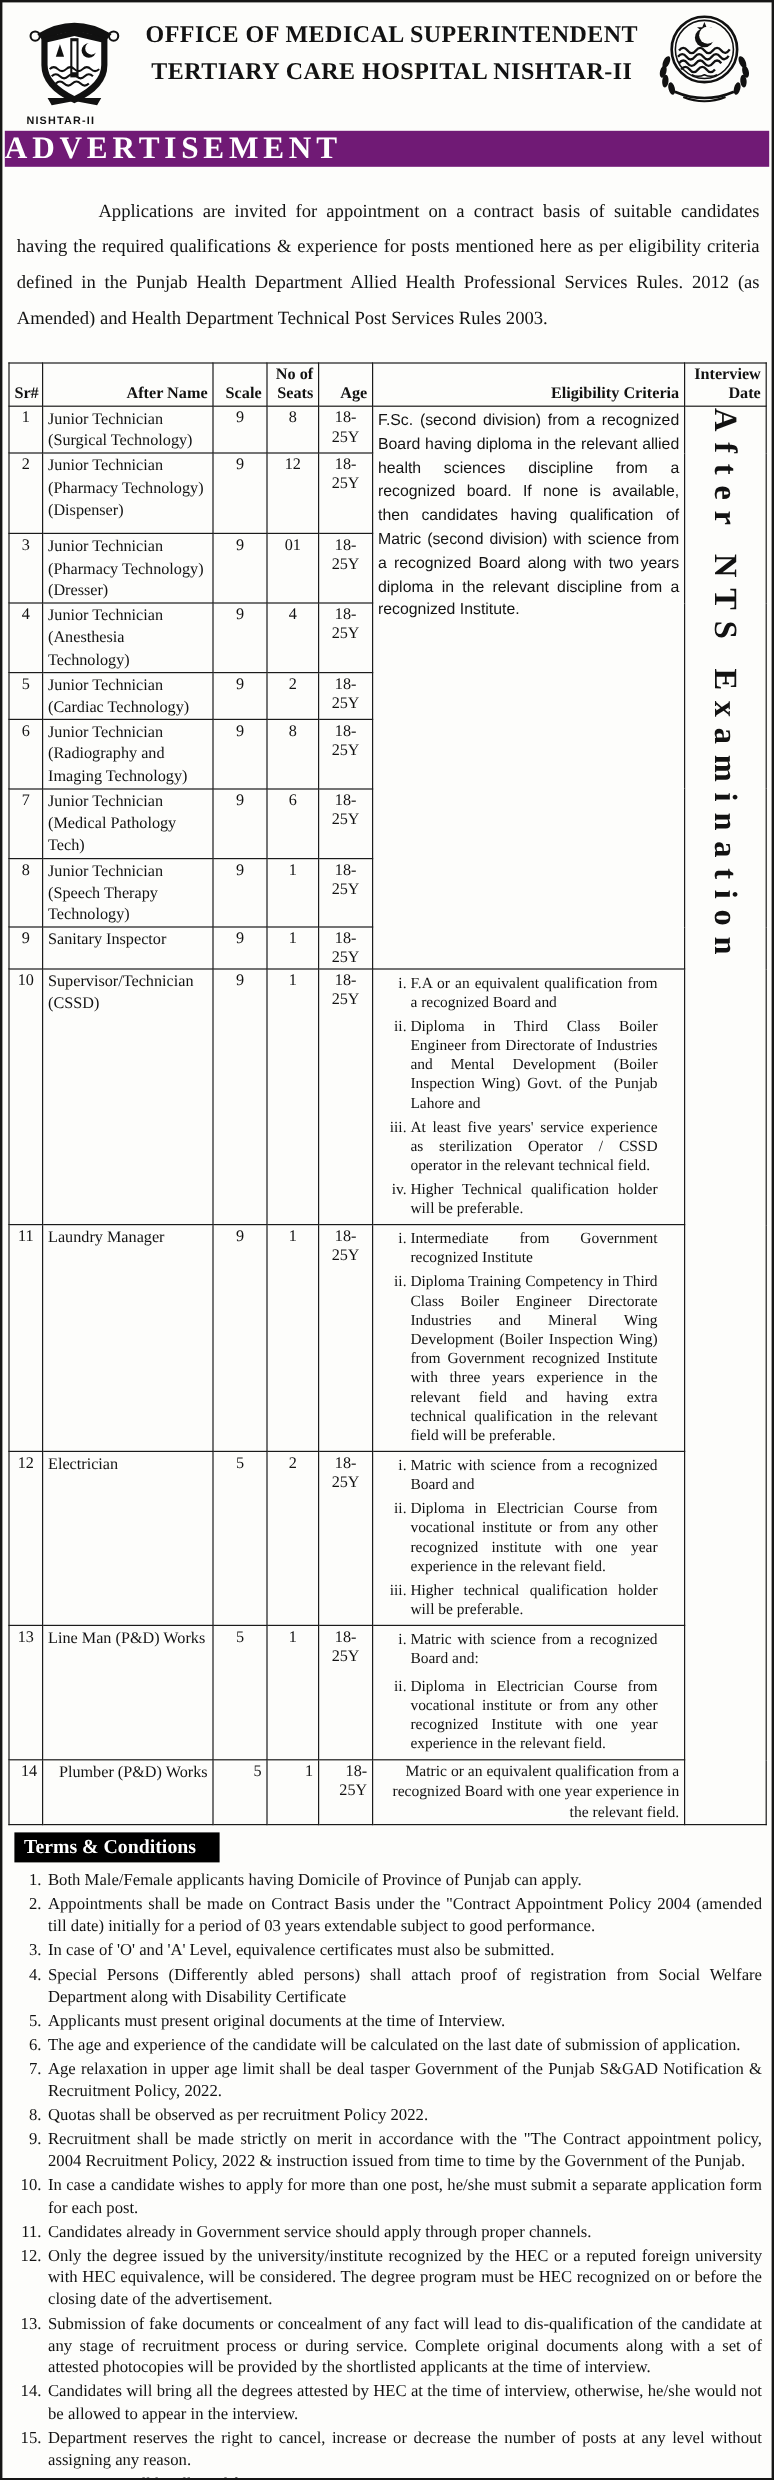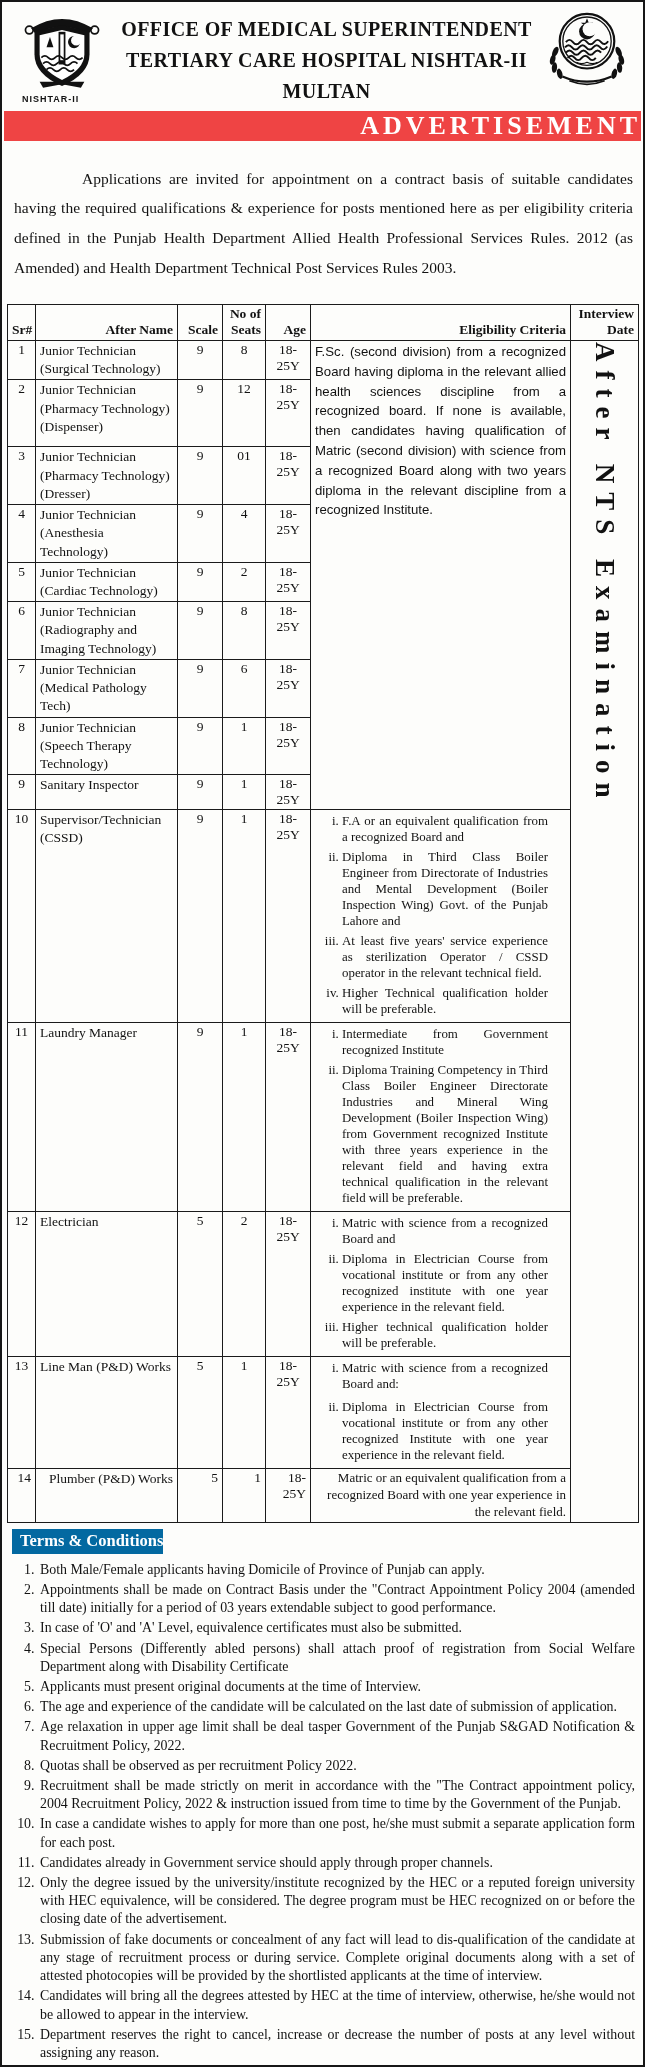--- a/index.html
+++ b/index.html
@@ -15,21 +15,21 @@
     font-family:"Liberation Serif", serif;
     color:#121212;
   }
   
   .header{display:grid;grid-template-columns:108px 1fr 100px;align-items:start;padding:4px 6px 0 6px;}
   .logo-wrap{text-align:center;}
   .logo-caption{font-family:"Liberation Sans",sans-serif;font-size:9px;font-weight:bold;letter-spacing:1px;text-align:left;padding-left:14px;margin-top:-2px;}
   .titles{text-align:center;padding-top:8px;}
   .title-line{font-size:20px;font-weight:bold;line-height:1.55;letter-spacing:.4px;}
   
-  .banner{background:#ef4444;color:#fff;text-align:right;margin:4px 2px 0 2px;
+  .banner{background:#701a75;color:#fff;text-align:left;margin:4px 2px 0 2px;
     font-size:26px;font-weight:bold;letter-spacing:4px;line-height:30px;height:30px;}
   
   .intro{padding:7px 10px 4px 12px;font-size:15.5px;line-height:1.92;text-align:justify;text-indent:68px;}
   
   table.posts{border-collapse:collapse;margin:2px 5px 0 5px;table-layout:fixed;width:631px;}
   table.posts td,table.posts th{border:1.5px solid #1b1b1b;padding:1px 4px;vertical-align:top;font-size:13.5px;overflow:hidden;}
   table.posts th{font-weight:bold;vertical-align:bottom;text-align:right;font-size:13.5px;padding-bottom:2px;}
   th.top{vertical-align:top;}
   .c{text-align:center;}
   td.post{line-height:1.35;}
@@ -41,22 +41,22 @@
   .vtext{writing-mode:vertical-rl;text-orientation:mixed;margin:0 auto;
     font-size:27px;font-weight:bold;letter-spacing:9px;white-space:nowrap;}
   
   tr.r1 td{height:34px;} tr.r2 td{height:64px;} tr.r3 td{height:36px;}
   tr.r4 td{height:36px;} tr.r5 td{height:36px;} tr.r6 td{height:52px;}
   tr.r7 td{height:36px;} tr.r8 td{height:52px;} tr.r9 td{height:26px;}
   tr.r10 td{height:164px;} tr.r11 td{height:150px;} tr.r12 td{height:92px;}
   tr.r13 td{height:72px;} tr.r14 td{height:30px;text-align:right;}
   
   .terms{padding:6px 8px 2px 8px;}
-  .terms-chip{display:inline-block;background:#0369a1;color:#fff;font-weight:bold;
-    font-size:16.5px;padding:2px 0 3px 8px;margin-left:2px;}
+  .terms-chip{display:inline-block;background:#000000;color:#fff;font-weight:bold;
+    font-size:16.5px;padding:2px 20px 3px 8px;margin-left:2px;}
   ol.terms-list{margin:7px 0 0 0;padding-left:28px;font-size:13.9px;line-height:1.31;}
   ol.terms-list li{margin-bottom:2px;text-align:justify;padding-left:2px;}
   svg .ink{stroke:#111;fill:none;}
 </style>
 </head>
 <body>
 
 <div class="page">
 
   <div class="header">
@@ -77,21 +77,20 @@
           <path d="M28,67 q4,-4 8,0 t8,0 t8,0 t8,0 t8,0" class="ink" stroke-width="2"></path>
           <path d="M32,74 q4,-4 8,0 t8,0 t8,0 t8,0" class="ink" stroke-width="2"></path>
           <path d="M24,88 L76,88 L72,95 L50,91 L28,95 Z" fill="#111"></path>
         </svg>
       </span>
       <div class="logo-caption">NISHTAR-II</div>
     </div>
     <div class="titles">
       <div class="title-line">OFFICE OF MEDICAL SUPERINTENDENT</div>
       <div class="title-line">TERTIARY CARE HOSPITAL NISHTAR-II</div>
-      <div class="title-line">MULTAN</div>
     </div>
     <div class="logo-wrap">
       <span>
         <svg width="92" height="88" viewBox="0 0 100 100">
           <circle cx="50" cy="40" r="31" class="ink" stroke-width="2.5"></circle>
           <circle cx="50" cy="40" r="27.5" class="ink" stroke-width="1.5"></circle>
           <path d="M50,14 l2,5 5,0 -4,3 2,5 -5,-3 -5,3 2,-5 -4,-3 5,0 Z" fill="#111"></path>
           <circle cx="50" cy="29" r="9" fill="#111"></circle>
           <circle cx="53" cy="26.5" r="8" fill="#fdfdfb"></circle>
           <g class="ink" stroke-width="2.2">

